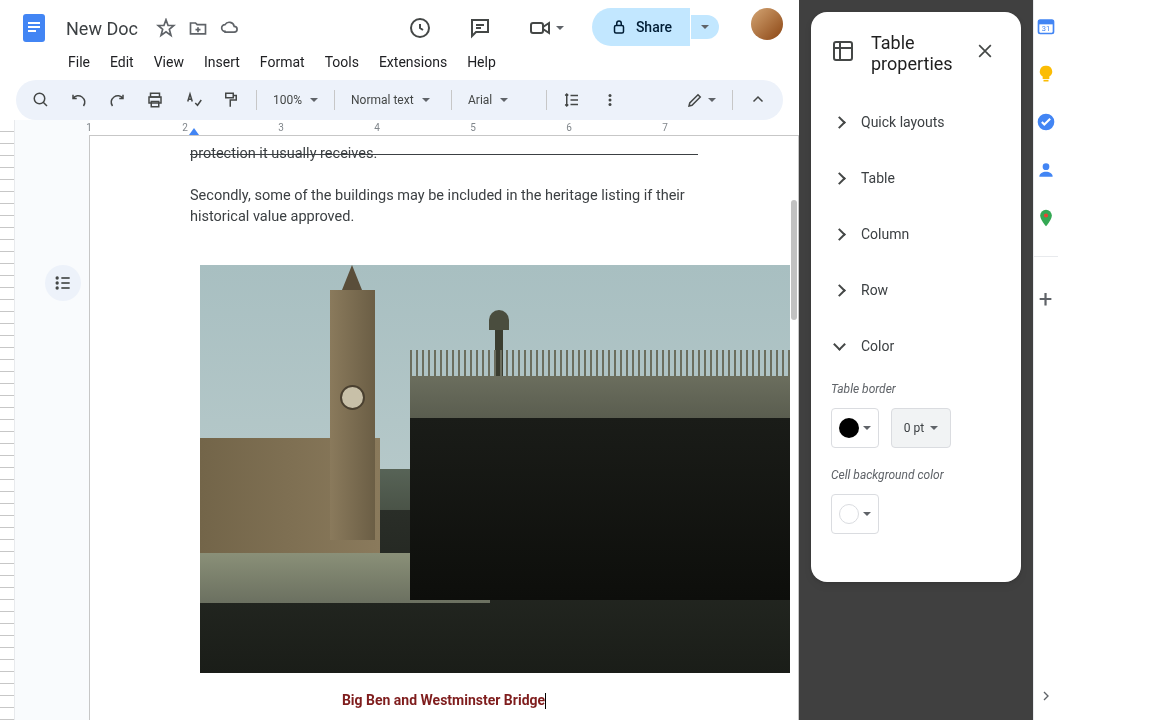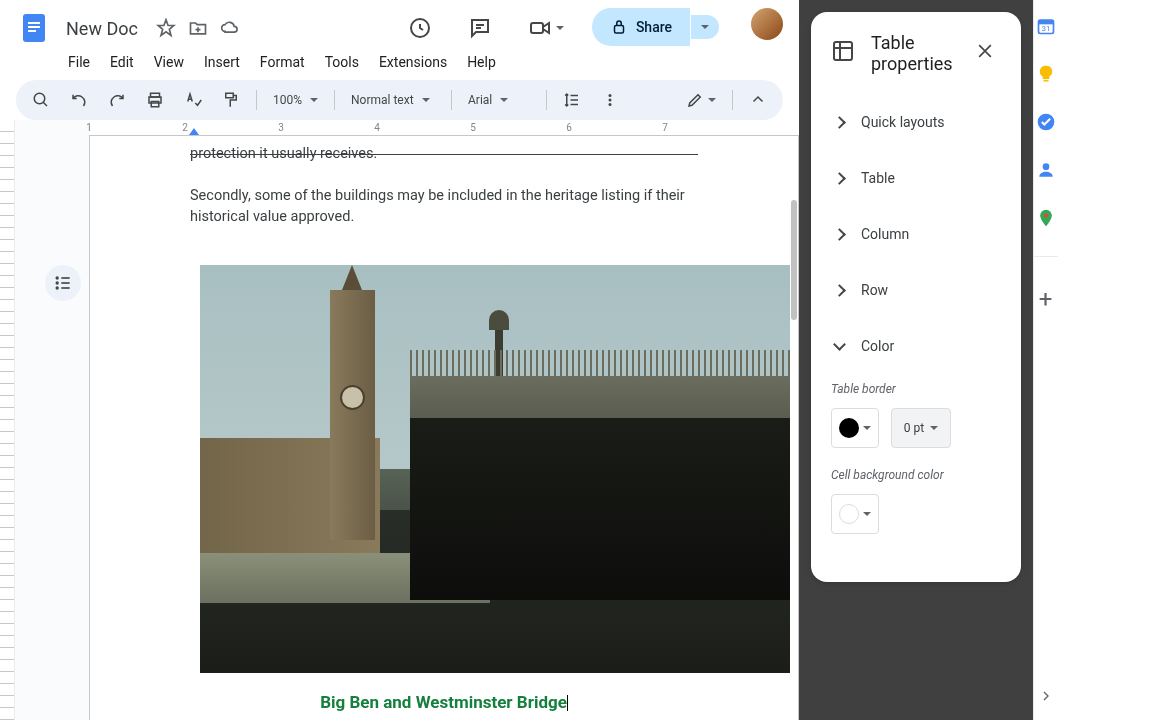--- a/index.html
+++ b/index.html
@@ -359,22 +359,22 @@
       position: absolute;
       bottom: 70px;
       left: 0;
       width: 290px;
       height: 50px;
       background: linear-gradient(to bottom, #8a9078, #6b7060);
     }
     .caption {
       text-align: center;
       font-weight: bold;
-      color: #15803d;
-      font-size: 17px;
+      color: #7f1d1d;
+      font-size: 14px;
       margin-top: 18px;
     }
     .cursor-line {
       display: inline-block;
       width: 1px;
       height: 16px;
       background: #000;
       vertical-align: middle;
     }
     .scrollbar-thumb {

